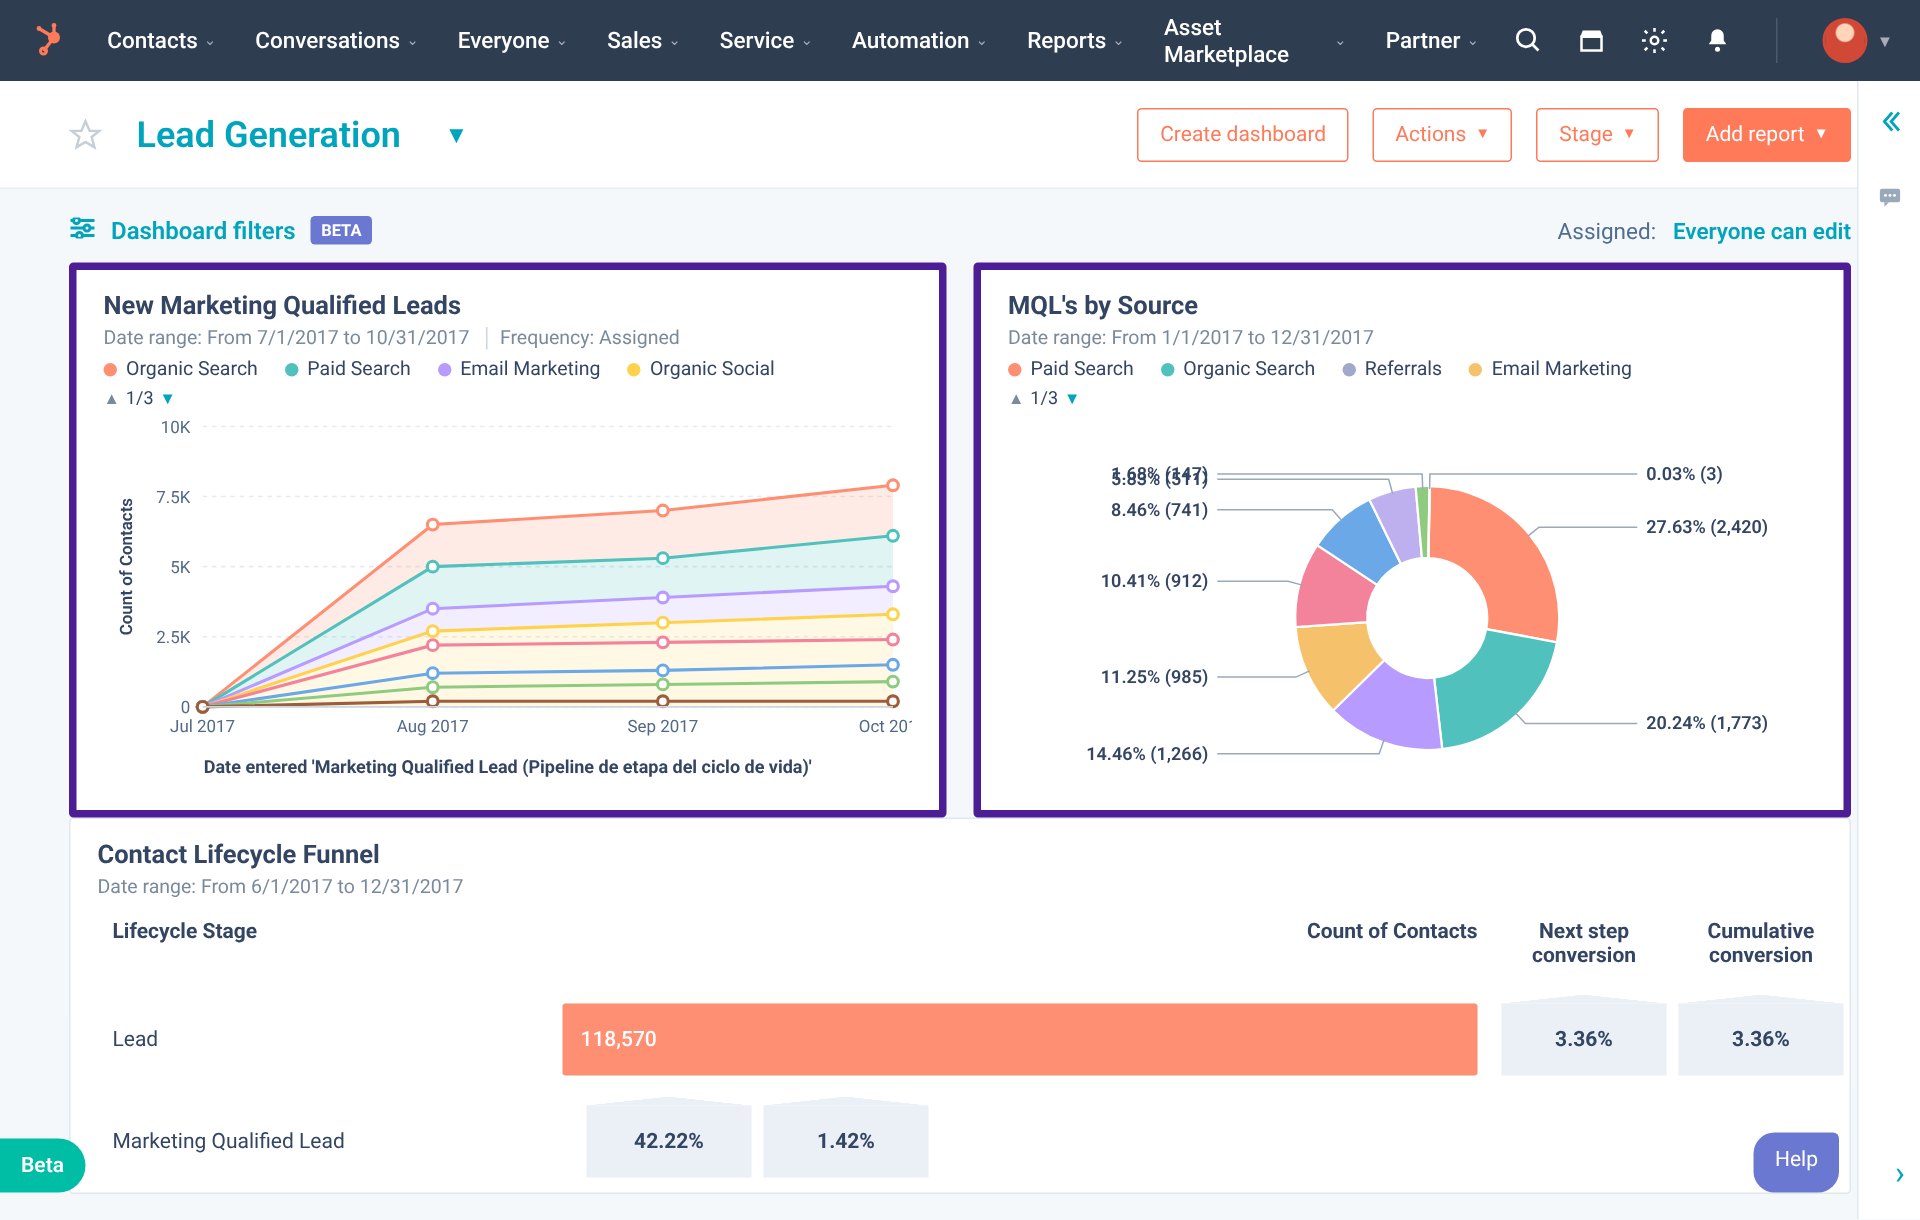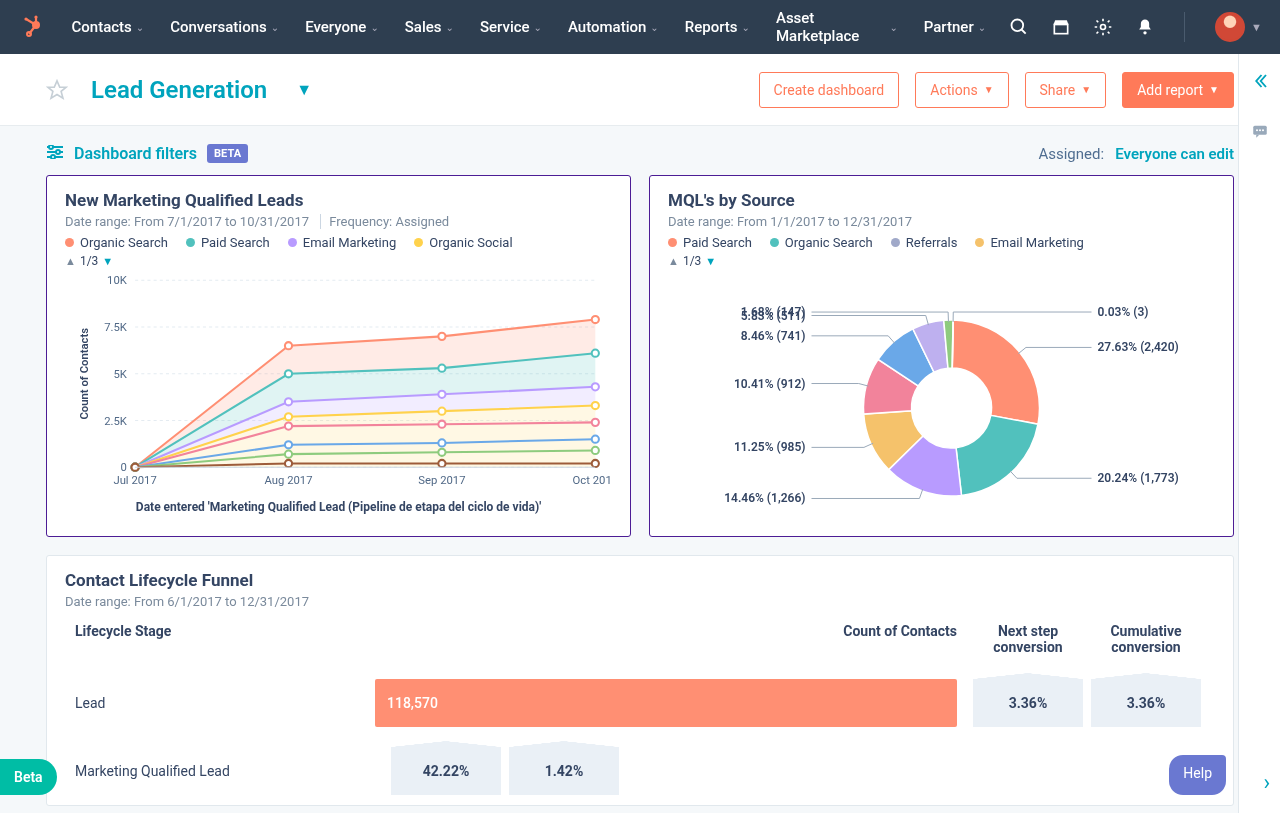--- a/index.html
+++ b/index.html
@@ -35,21 +35,21 @@
 .content-top{ display:flex; align-items:center; justify-content:space-between; margin-bottom:10px; }
 .filter-row{ display:flex; align-items:center; gap:10px; }
 .filter-icon{ color:#00a4bd; }
 .filter-label{ color:#00a4bd; font-weight:600; font-size:16px; }
 .beta-badge{ background:#6a78d1; color:#fff; font-size:11px; font-weight:700; padding:3px 7px; border-radius:3px; }
 .assign-row{ font-size:15px; color:#506e91; }
 .assign-row .link{ color:#00a4bd; font-weight:600; }
 
 
 .cards{ display:flex; gap:18px; margin-top:12px; }
-.card{ background:#fff; border:1px solid #4c1d95; border-radius:3px; flex:1; padding:14px 18px 8px 18px; }
+.card{ background:#fff; border:5px solid #4c1d95; border-radius:3px; flex:1; padding:14px 18px 8px 18px; }
 .card-title{ font-weight:700; font-size:17px; color:#344563; margin-bottom:4px; }
 .card-sub{ font-size:13px; color:#7a8a9c; margin-bottom:6px; }
 .card-sub .divider{ border-left:1px solid #cbd6e2; margin:0 8px; }
 .legend-row{ display:flex; flex-wrap:wrap; gap:14px 18px; margin-bottom:4px; font-size:13px; color:#344563;}
 .legend-item{ display:flex; align-items:center; gap:6px; }
 .legend-dot{ width:9px; height:9px; border-radius:50%; }
 .pager-row{ display:flex; align-items:center; gap:4px; font-size:12px; color:#344563; }
 .pager-row .tri{ color:#00a4bd; font-size:11px; }
 .pager-row .tri.up{ color:#7a8a9c; }
 
@@ -59,21 +59,21 @@
 .axis-label{ font-size:11px; fill:#344563; font-weight:600; }
 .tick-text{ font-size:11px; fill:#516987; }
 .caption{ font-size:12px; font-weight:700; color:#344563; text-align:center; margin-top:4px; }
 
 
 .donut-wrap{ position:relative; width:100%; height:260px; }
 .donut-wrap svg{ width:100%; height:100%; }
 .donut-label{ font-size:12px; fill:#344563; font-weight:600; }
 
 
-.funnel-card{ margin-top:18px; background:#fff; border:1px solid #e1e8ed; border-radius:3px; padding:14px 32px 0 18px; }
+.funnel-card{ background:#fff; border:1px solid #e1e8ed; border-radius:3px; padding:14px 4px 0 18px; }
 .funnel-headrow{ display:flex; font-size:14px; font-weight:700; color:#344563; padding:8px 0 14px 10px; }
 .fh-stage{ flex:1; }
 .fh-count{ width:130px; text-align:right; }
 .fh-next{ width:110px; text-align:center; margin-left:16px; }
 .fh-cum{ width:110px; text-align:center; margin-left:8px; }
 .funnel-row{ display:flex; align-items:center; padding:10px 0 10px 10px; font-size:14px; color:#344563; }
 .funnel-name{ width:300px; }
 .funnel-barwrap{ flex:1; height:48px; background:#f5f8fa; border-radius:2px; position:relative; display:flex; align-items:flex-end; }
 .funnel-bar{ height:48px; background:#ff8f73; border-radius:2px; display:flex; align-items:center; padding-left:12px; color:#fff; font-weight:500; }
 .funnel-barval{ position:absolute; right:10px; color:#344563; }
@@ -188,21 +188,21 @@
   </div>
   <div class="subhead-spacer"></div>
   <button class="btn btn-outline-orange">
       <span>Create dashboard</span>
     </button>
   <button class="btn btn-outline-orange">
       <span>Actions</span>
       <span class="caret">▼</span>
     </button>
   <button class="btn btn-outline-orange">
-      <span>Share</span>
+      <span>Stage</span>
       <span class="caret">▼</span>
     </button>
   <button class="btn btn-solid-orange">
       <span>Add report</span>
       <span class="caret">▼</span>
     </button>
 </div>
 
 <div class="content">
   <div class="content-top">

